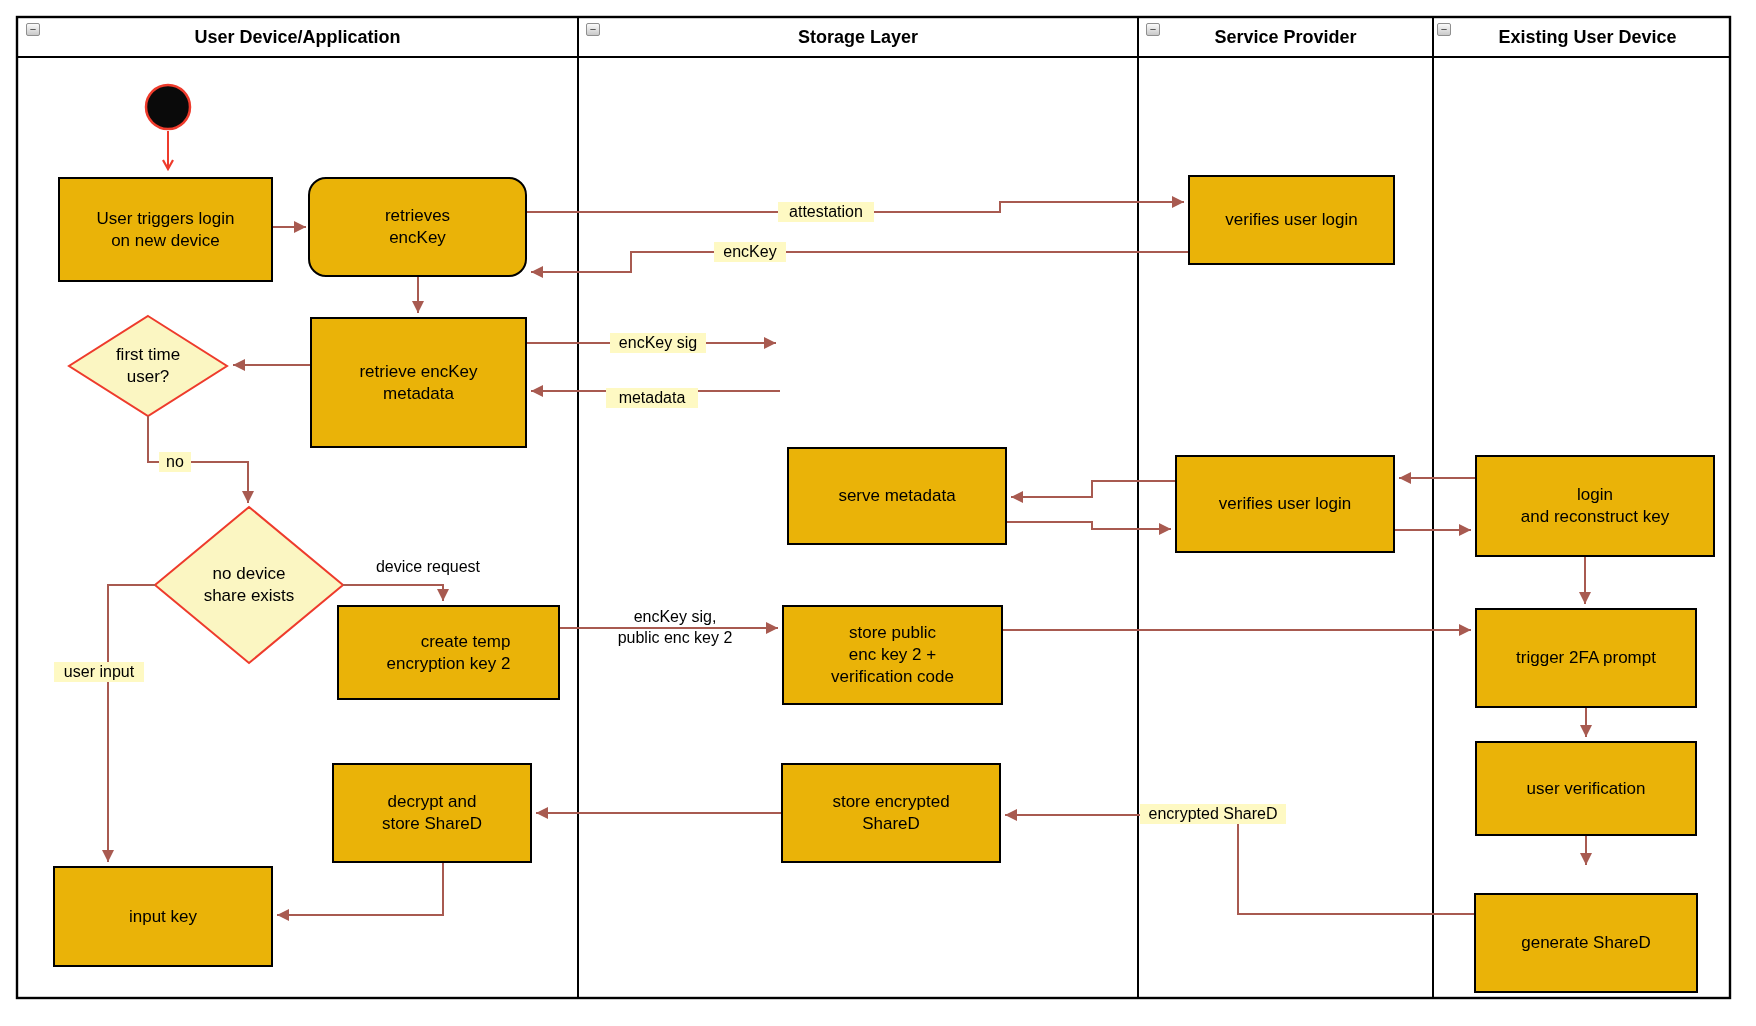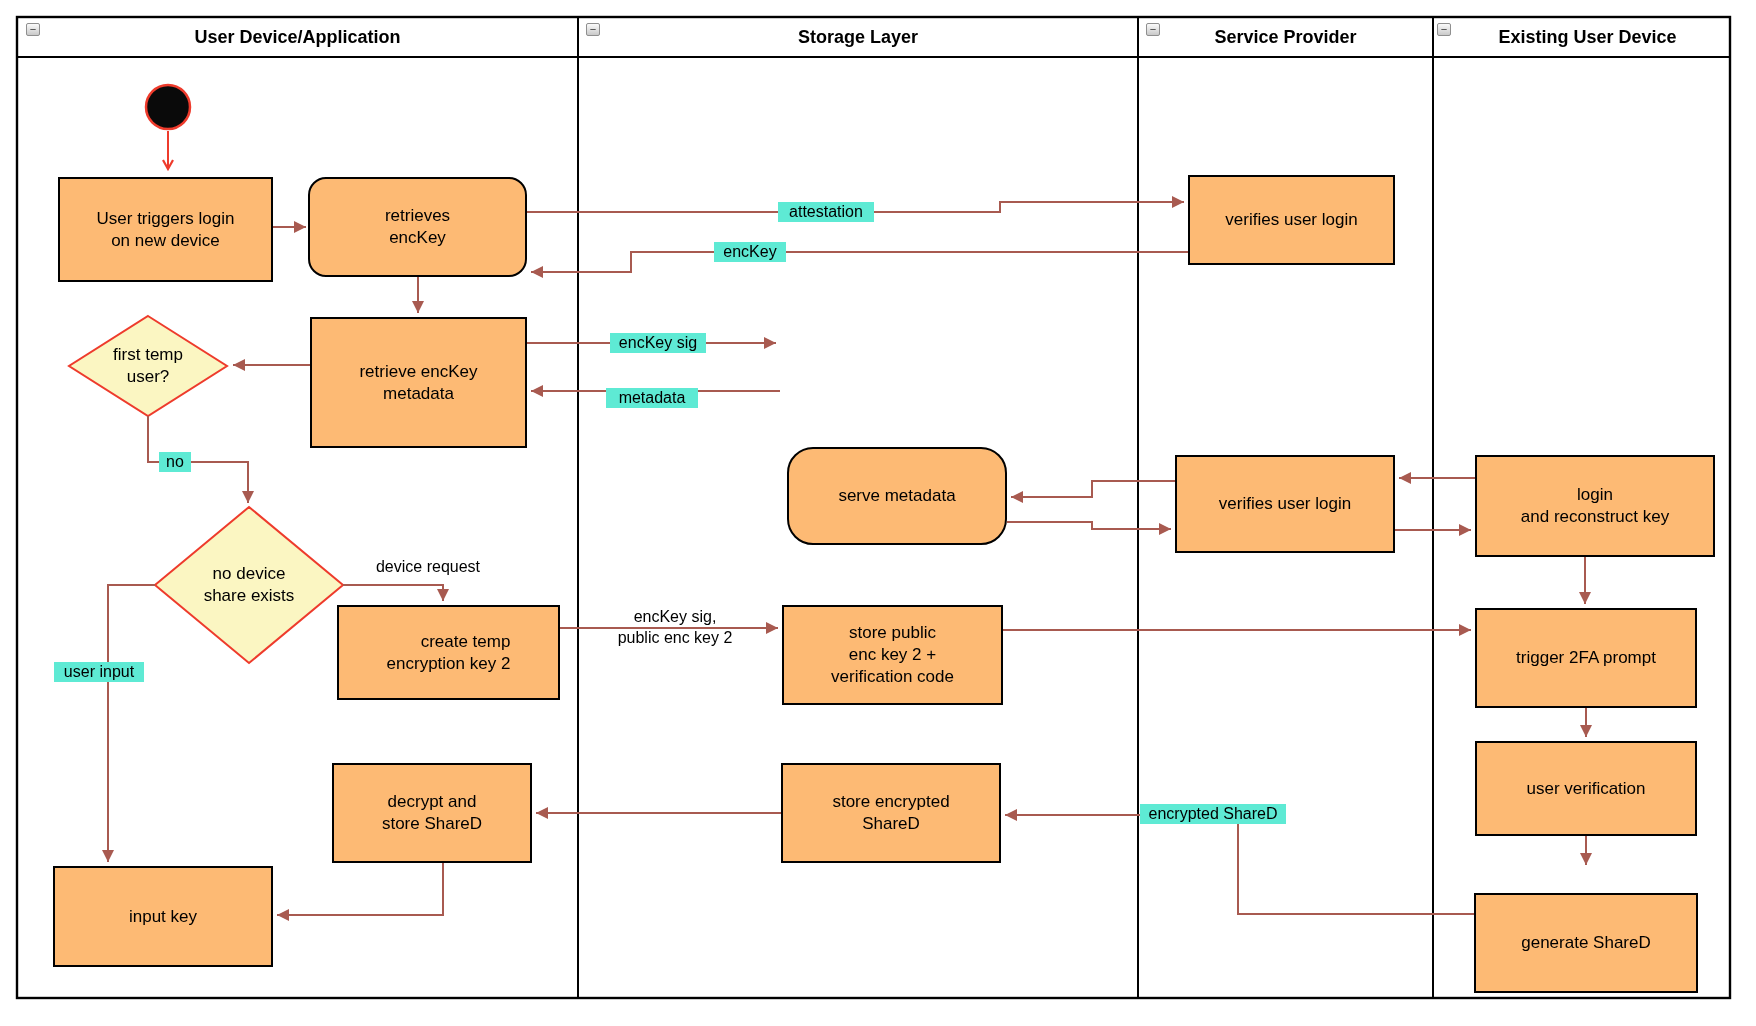--- a/index.html
+++ b/index.html
@@ -6,27 +6,27 @@
   #canvas{position:relative;width:1756px;height:1026px;background:#ffffff;
           font-family:"Liberation Sans",sans-serif;overflow:hidden;}
   #wires{position:absolute;left:0;top:0;z-index:1;}
   .hdr-title{position:absolute;top:17px;height:40px;line-height:40px;text-align:center;
              font-weight:bold;font-size:18px;color:#000;z-index:2;}
   .collapse{position:absolute;width:14px;height:13px;top:23px;z-index:3;
             border:1px solid #8f8f8f;border-radius:2px;
             background:linear-gradient(#fbfbfb,#c9c9c9);
             font-size:11px;line-height:11px;text-align:center;color:#333;
             box-sizing:border-box;cursor:pointer;}
-  .node{position:absolute;background:#fdba74;border:2px solid #000;box-sizing:border-box;
+  .node{position:absolute;background:#eab308;border:2px solid #000;box-sizing:border-box;
         display:flex;align-items:center;justify-content:center;text-align:center;
         font-size:17px;line-height:22px;color:#000;white-space:pre-line;z-index:2;}
   .diamond-text{position:absolute;display:flex;align-items:center;justify-content:center;
         text-align:center;font-size:17px;line-height:22px;color:#000;
         white-space:pre-line;z-index:2;}
-  .edge-label{position:absolute;background:#5eead4;font-size:16px;line-height:20px;
+  .edge-label{position:absolute;background:#fef9c3;font-size:16px;line-height:20px;
         color:#000;text-align:center;white-space:pre-line;z-index:2;padding:0 2px;}
   .edge-label.nobg{background:transparent;line-height:21px;}
 </style>
 </head>
 <body>
 
 <div id="canvas">
 
   <svg id="wires" width="1756" height="1026" viewBox="0 0 1756 1026">
     <defs>
@@ -93,37 +93,37 @@
   <div class="node" style="left:308px;top:177px;width:219px;height:100px;border-radius:18px;">retrieves
 encKey</div>
   <div class="node" style="left:310px;top:317px;width:217px;height:131px;">retrieve encKey
 metadata</div>
   <div class="node" style="left:337px;top:605px;width:223px;height:95px;text-align:right;">create temp
 encryption key 2</div>
   <div class="node" style="left:332px;top:763px;width:200px;height:100px;">decrypt and
 store ShareD</div>
   <div class="node" style="left:53px;top:866px;width:220px;height:101px;">input key</div>
 
-  <div class="node" style="left:787px;top:447px;width:220px;height:98px;border-radius:26px;">serve metadata</div>
+  <div class="node" style="left:787px;top:447px;width:220px;height:98px;">serve metadata</div>
   <div class="node" style="left:782px;top:605px;width:221px;height:100px;">store public
 enc key 2 +
 verification code</div>
   <div class="node" style="left:781px;top:763px;width:220px;height:100px;">store encrypted
 ShareD</div>
 
   <div class="node" style="left:1188px;top:175px;width:207px;height:90px;">verifies user login</div>
   <div class="node" style="left:1175px;top:455px;width:220px;height:98px;">verifies user login</div>
 
   <div class="node" style="left:1475px;top:455px;width:240px;height:102px;">login
 and reconstruct key</div>
   <div class="node" style="left:1475px;top:608px;width:222px;height:100px;">trigger 2FA prompt</div>
   <div class="node" style="left:1475px;top:741px;width:222px;height:95px;">user verification</div>
   <div class="node" style="left:1474px;top:869px;width:224px;height:100px;margin-top:24px;">generate ShareD</div>
 
-  <div class="diamond-text" style="left:88px;top:340px;width:120px;height:52px;">first temp
+  <div class="diamond-text" style="left:88px;top:340px;width:120px;height:52px;">first time
 user?</div>
   <div class="diamond-text" style="left:164px;top:559px;width:170px;height:52px;">no device
 share exists</div>
 
   <div class="edge-label" style="left:778px;top:202px;width:92px;">attestation</div>
   <div class="edge-label" style="left:714px;top:242px;width:68px;">encKey</div>
   <div class="edge-label" style="left:610px;top:333px;width:92px;">encKey sig</div>
   <div class="edge-label" style="left:606px;top:388px;width:88px;">metadata</div>
   <div class="edge-label" style="left:159px;top:452px;width:28px;">no</div>
   <div class="edge-label nobg" style="left:366px;top:556px;width:120px;">device request</div>

